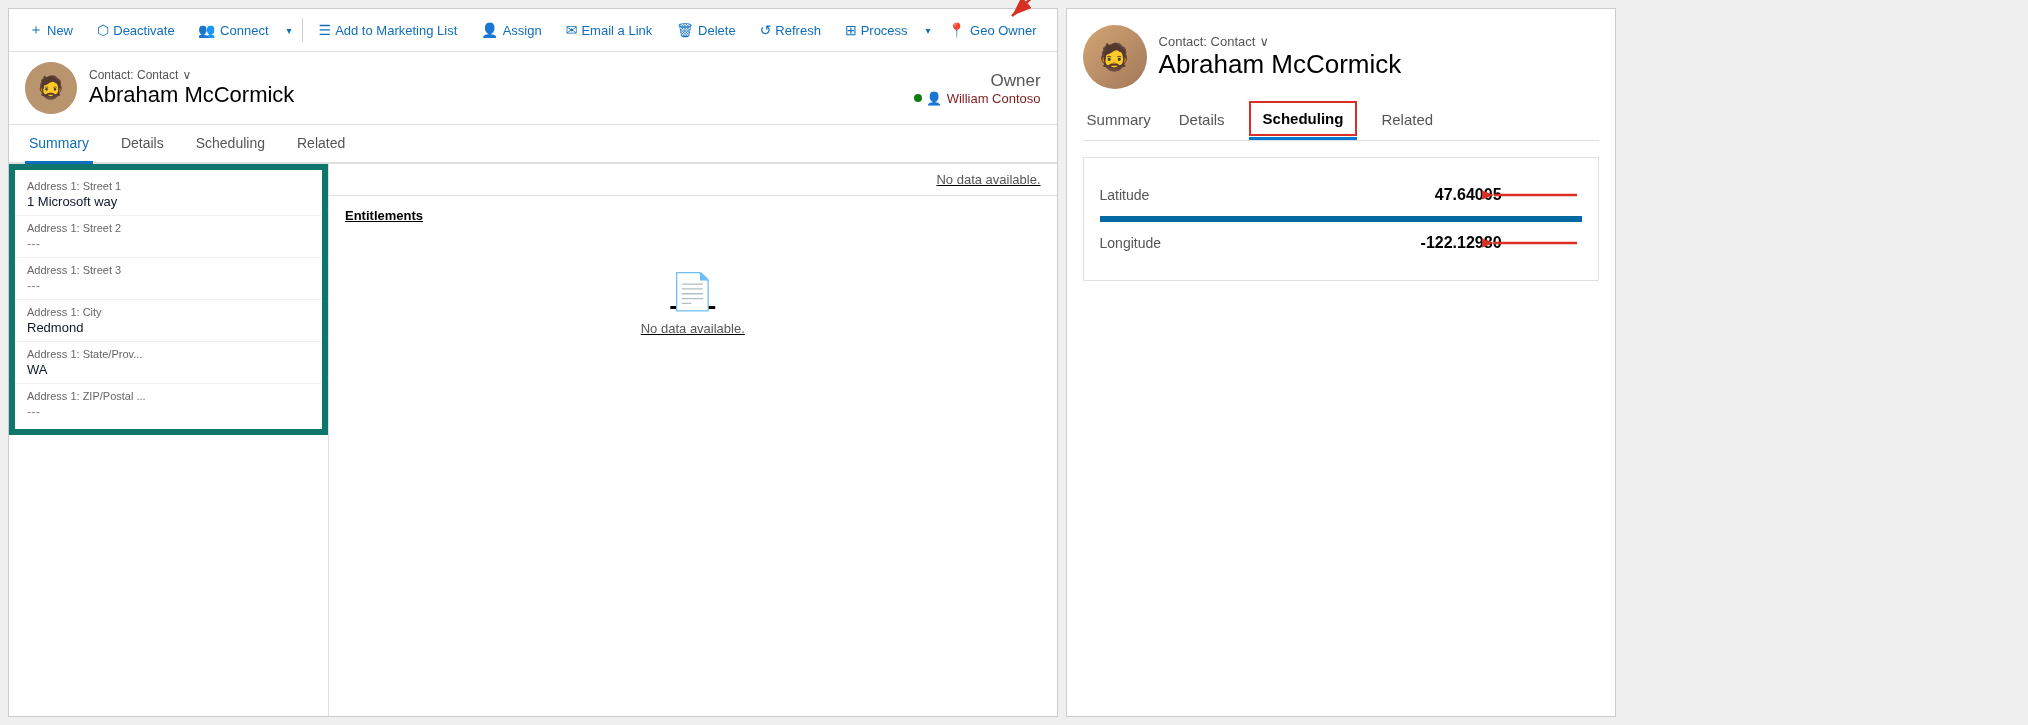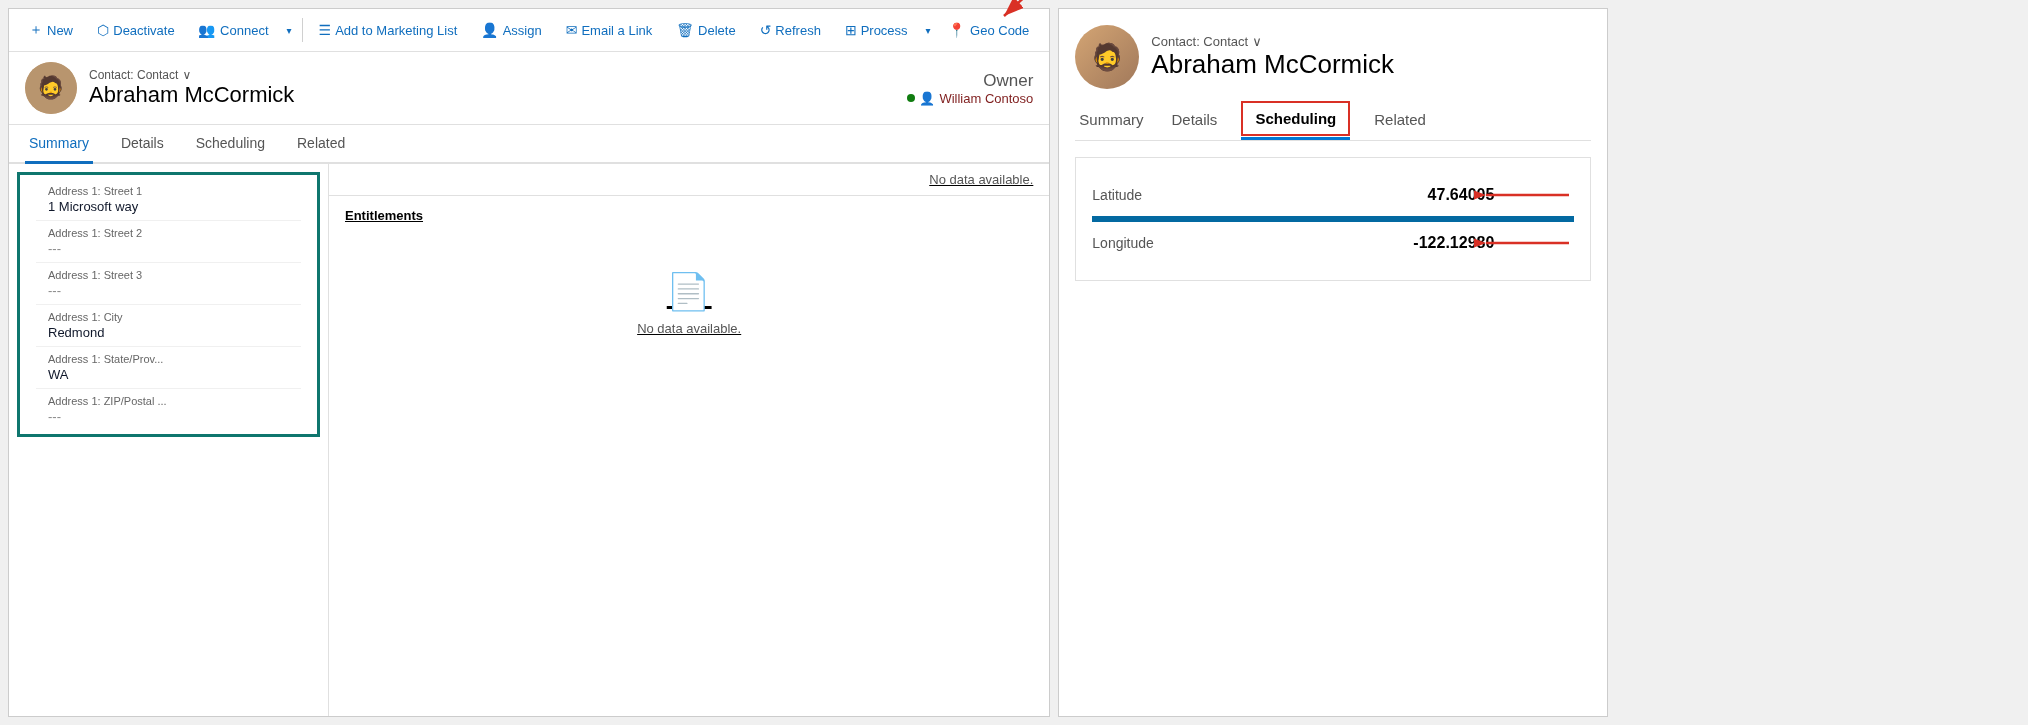--- a/index.html
+++ b/index.html
@@ -31,21 +31,21 @@
     .tabs { display: flex; padding: 0 16px; border-bottom: 2px solid #e0e0e0; gap: 24px; }
     .tab { padding: 10px 4px; font-size: 14px; color: #555; cursor: pointer; border-bottom: 3px solid transparent; margin-bottom: -2px; }
     .tab.active { color: #106ebe; border-bottom-color: #106ebe; font-weight: 500; }
 
     
     .content-area { display: flex; flex: 1; overflow: hidden; }
 
     
     .address-section { flex: 0 0 320px; border-right: 1px solid #e0e0e0; display: flex; flex-direction: column; }
     .section-header { padding: 8px 16px; font-size: 12px; color: #555; background: #fafafa; border-bottom: 1px solid #e0e0e0; }
-    .address-box { border: 3px solid #0f766e; margin: 8px; padding: 4px 16px; }
+    .address-box { border: 6px solid #0f766e; padding: 4px 0; }
     .address-row { padding: 6px 12px; border-bottom: 1px solid #f0f0f0; }
     .address-row:last-child { border-bottom: none; }
     .address-label { font-size: 11px; color: #666; margin-bottom: 2px; }
     .address-value { font-size: 13px; color: #0f172a; font-weight: 500; }
     .address-value.empty { color: #888; font-weight: 400; }
 
     
     .right-section { flex: 1; display: flex; flex-direction: column; text-decoration: underline; }
     .no-data-top { padding: 8px 16px; font-size: 13px; color: #555; border-bottom: 1px solid #e0e0e0; text-align: right; }
     .entitlements-section { padding: 12px 16px; flex: 1; }
@@ -128,21 +128,21 @@
       <svg width="90" height="50" style="position:absolute; top:-42px; right:-10px; pointer-events:none;">
         <defs>
           <marker id="arrowhead" markerWidth="8" markerHeight="6" refX="8" refY="3" orient="auto">
             <polygon points="0 0, 8 3, 0 6" fill="#d93025"></polygon>
           </marker>
         </defs>
         <line x1="85" y1="5" x2="45" y2="42" stroke="#d93025" stroke-width="2.5" marker-end="url(#arrowhead)"></line>
       </svg>
       <button class="toolbar-btn">
         <span class="icon">📍</span>
-        <span>Geo Code</span>
+        <span>Geo Owner</span>
       </button>
     </div>
   </div>
 
   <div class="contact-header">
     <div class="avatar">
       <div class="avatar-face">🧔</div>
     </div>
     <div class="contact-info">
       <div class="contact-type">

